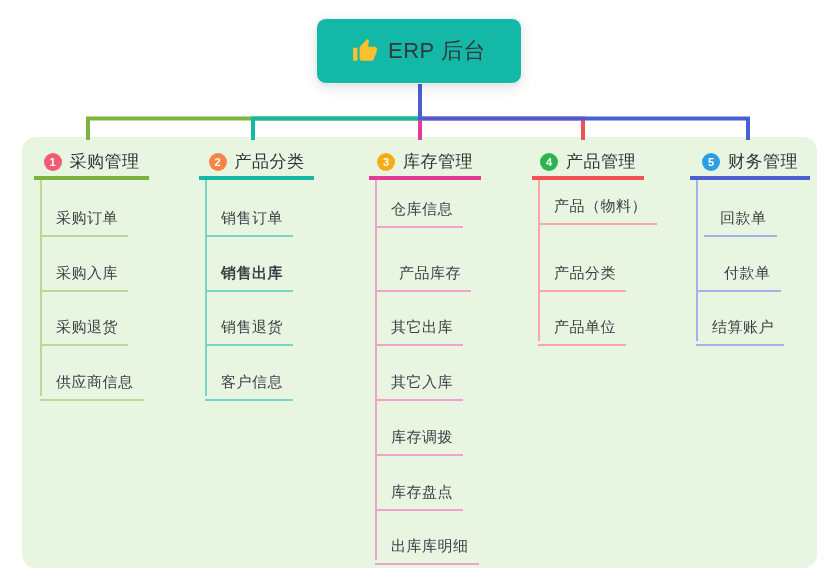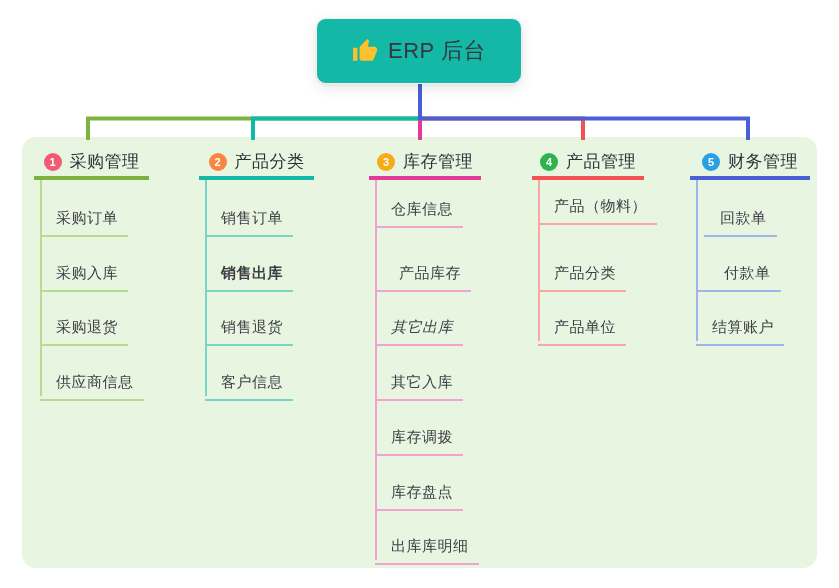--- a/index.html
+++ b/index.html
@@ -129,21 +129,21 @@
     <div class="vline" style="left: 375px; top: 180px; height: 380.2px;"></div>
 
   <div class="item" style="left: 375px; top: 189px; justify-content: flex-end;">
     <span class="item-label">仓库信息</span>
   </div>
 
   <div class="item" style="left: 375px; top: 252.7px; padding-left: 24px;">
     <span class="item-label">产品库存</span>
   </div>
 
-  <div class="item" style="left: 375px; top: 307.4px; font-style: italic;">
+  <div class="item" style="left: 375px; top: 307.4px;">
     <span class="item-label">其它出库</span>
   </div>
 
   <div class="item" style="left: 375px; top: 362.1px;">
     <span class="item-label">其它入库</span>
   </div>
 
   <div class="item" style="left: 375px; top: 416.8px;">
     <span class="item-label">库存调拨</span>
   </div>

